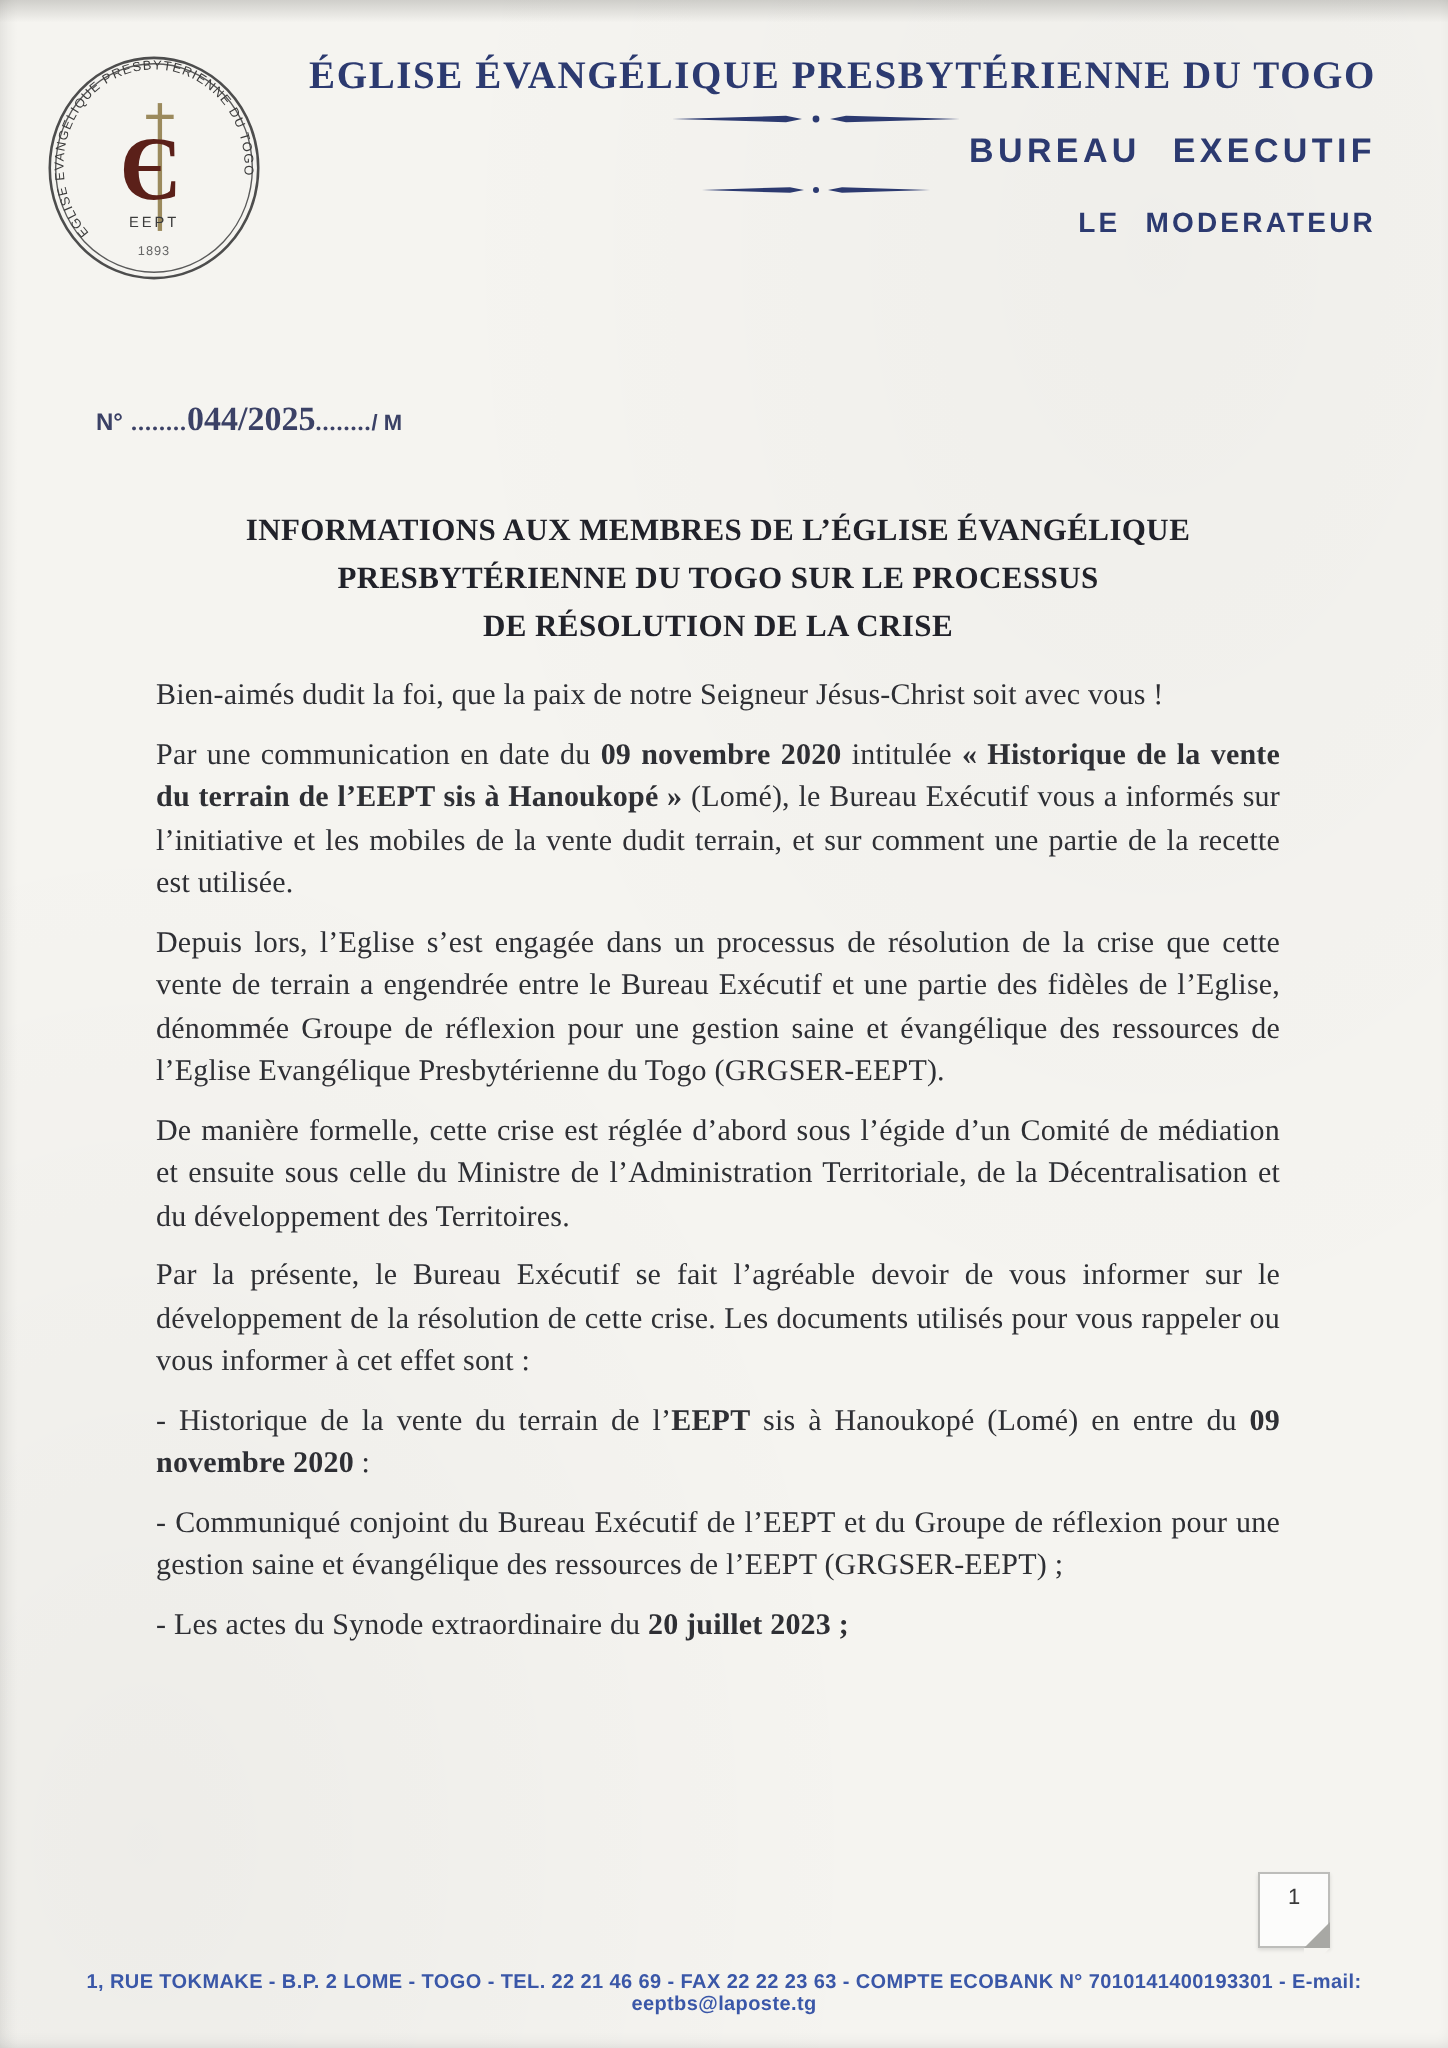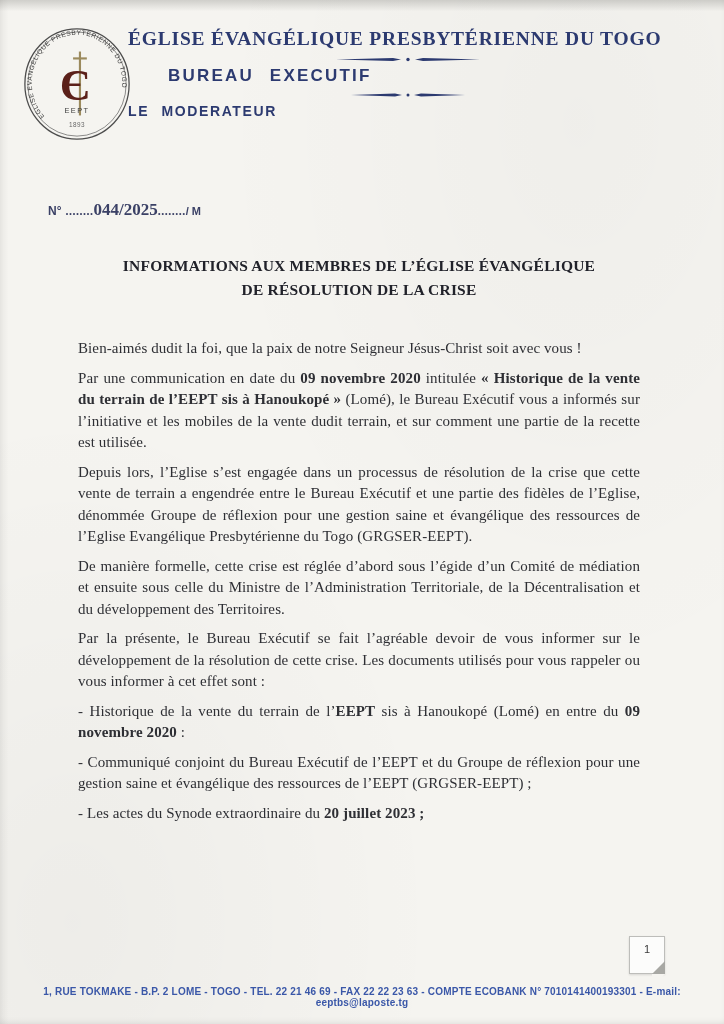--- a/index.html
+++ b/index.html
@@ -15,21 +15,21 @@
       radial-gradient(ellipse at 80% 12%, rgba(0,0,0,.025), transparent 45%),
       radial-gradient(ellipse at 10% 90%, rgba(0,0,0,.03), transparent 40%),
       #f5f4f0;
     box-shadow: inset 0 -4px 10px -6px rgba(0,0,0,.18);
   }
 
   
   .seal-wrap { position:absolute; left:18px; top:22px; width:118px; height:124px; }
   .header-block {
     position:absolute; left:128px; top:28px; width:560px;
-    text-align:left; color:#2c3a70;
+    text-align:right; color:#2c3a70;
   }
   .org-title {
     font-family:"Liberation Serif", serif;
     font-weight:bold; font-size:19.5px; letter-spacing:0.8px;
     color:#2c3a70; white-space:nowrap;
   }
   .ornament { margin:5px auto 0; display:block; }
   .bureau {
     font-family:"Liberation Sans", sans-serif;
     font-weight:bold; font-size:17px; letter-spacing:2.2px; word-spacing:9px;
@@ -132,20 +132,21 @@
     <div class="role">LE MODERATEUR</div>
   </div>
 
   <div class="ref-line">
     <span class="lbl">N°</span>
     <span class="dots">........</span><span class="val">044/2025</span><span class="dots">........</span><span class="sfx">/ M</span>
   </div>
 
   <div class="subject">
     <div>INFORMATIONS AUX MEMBRES DE L’ÉGLISE ÉVANGÉLIQUE</div>
+    <div>PRESBYTÉRIENNE DU TOGO SUR LE PROCESSUS</div>
     <div>DE RÉSOLUTION DE LA CRISE</div>
   </div>
 
   <div class="body-text">
     <p><span>Bien-aimés dudit la foi, que la paix de notre Seigneur Jésus-Christ soit avec vous !</span></p>
     <p><span>Par une communication en date du </span><span class="b">09 novembre 2020</span><span> intitulée </span><span class="b">« Historique de la vente du terrain de l’EEPT sis à Hanoukopé »</span><span> (Lomé), le Bureau Exécutif vous a informés sur l’initiative et les mobiles de la vente dudit terrain, et sur comment une partie de la recette est utilisée.</span></p>
     <p><span>Depuis lors, l’Eglise s’est engagée dans un processus de résolution de la crise que cette vente de terrain a engendrée entre le Bureau Exécutif et une partie des fidèles de l’Eglise, dénommée Groupe de réflexion pour une gestion saine et évangélique des ressources de l’Eglise Evangélique Presbytérienne du Togo (GRGSER-EEPT).</span></p>
     <p><span>De manière formelle, cette crise est réglée d’abord sous l’égide d’un Comité de médiation et ensuite sous celle du Ministre de l’Administration Territoriale, de la Décentralisation et du développement des Territoires.</span></p>
     <p><span>Par la présente, le Bureau Exécutif se fait l’agréable devoir de vous informer sur le développement de la résolution de cette crise. Les documents utilisés pour vous rappeler ou vous informer à cet effet sont :</span></p>
     <p><span>- Historique de la vente du terrain de l’</span><span class="b">EEPT</span><span> sis à Hanoukopé (Lomé) en entre du </span><span class="b">09 novembre 2020</span><span> :</span></p>

